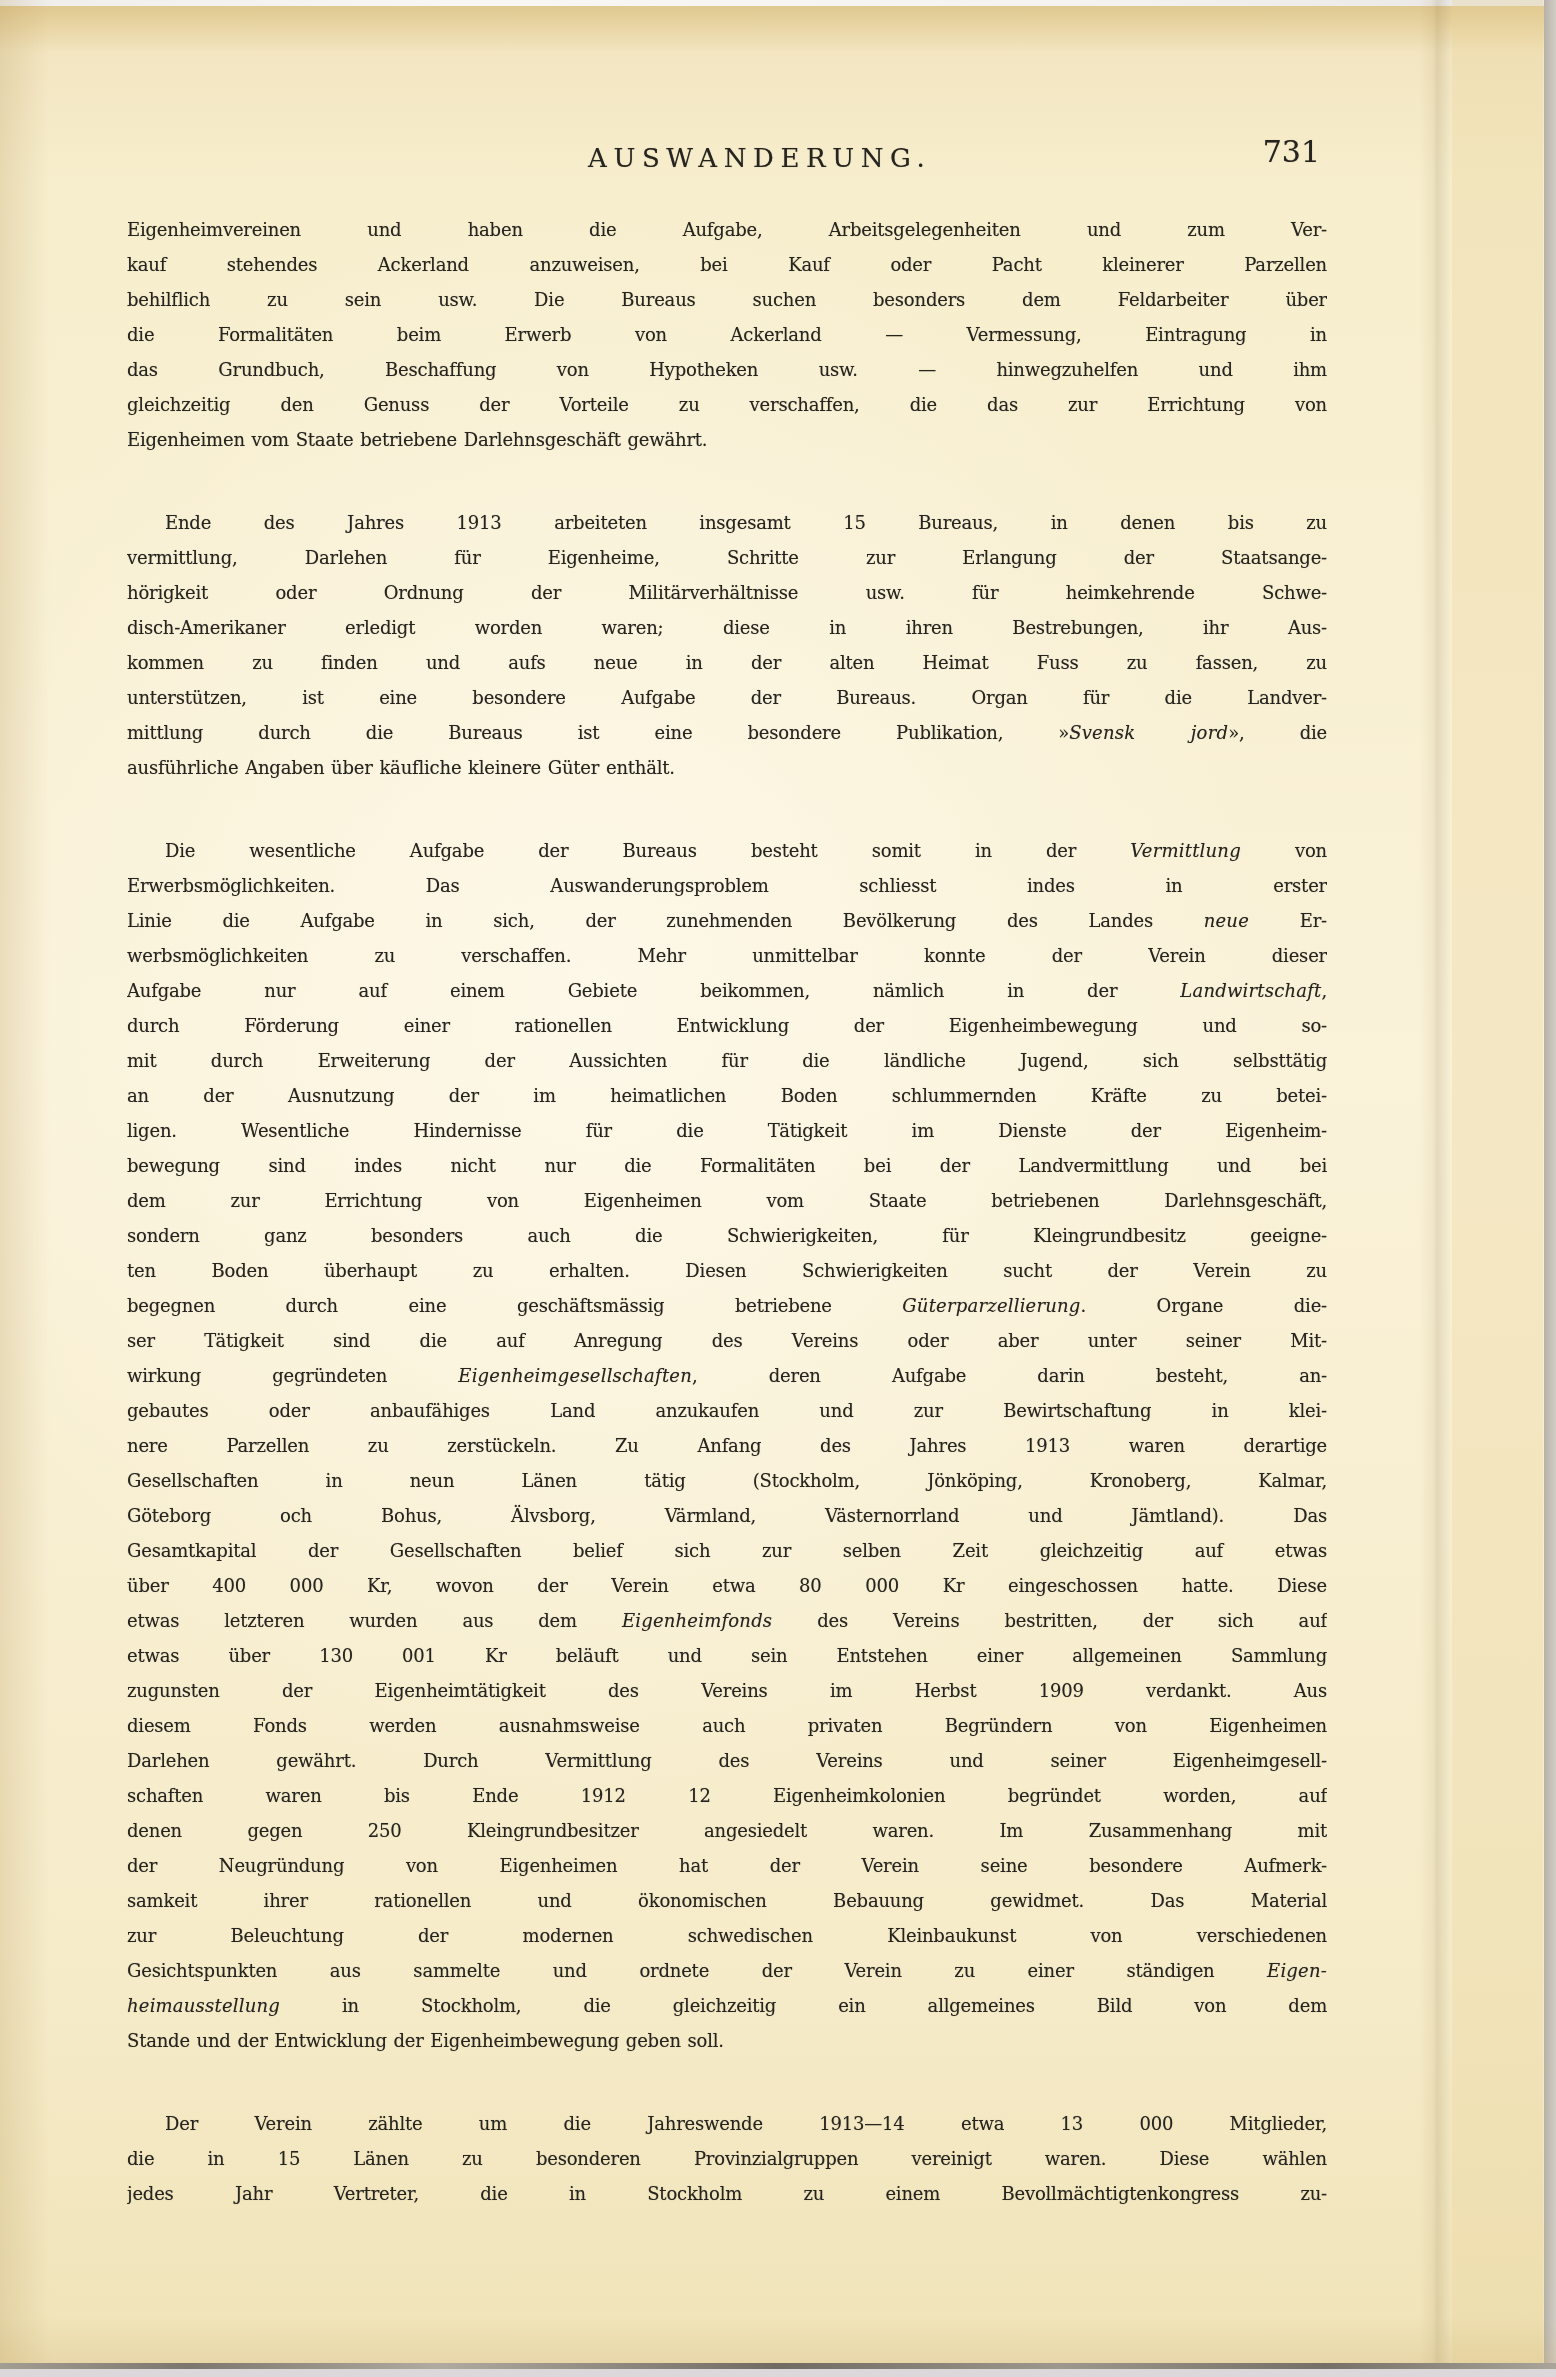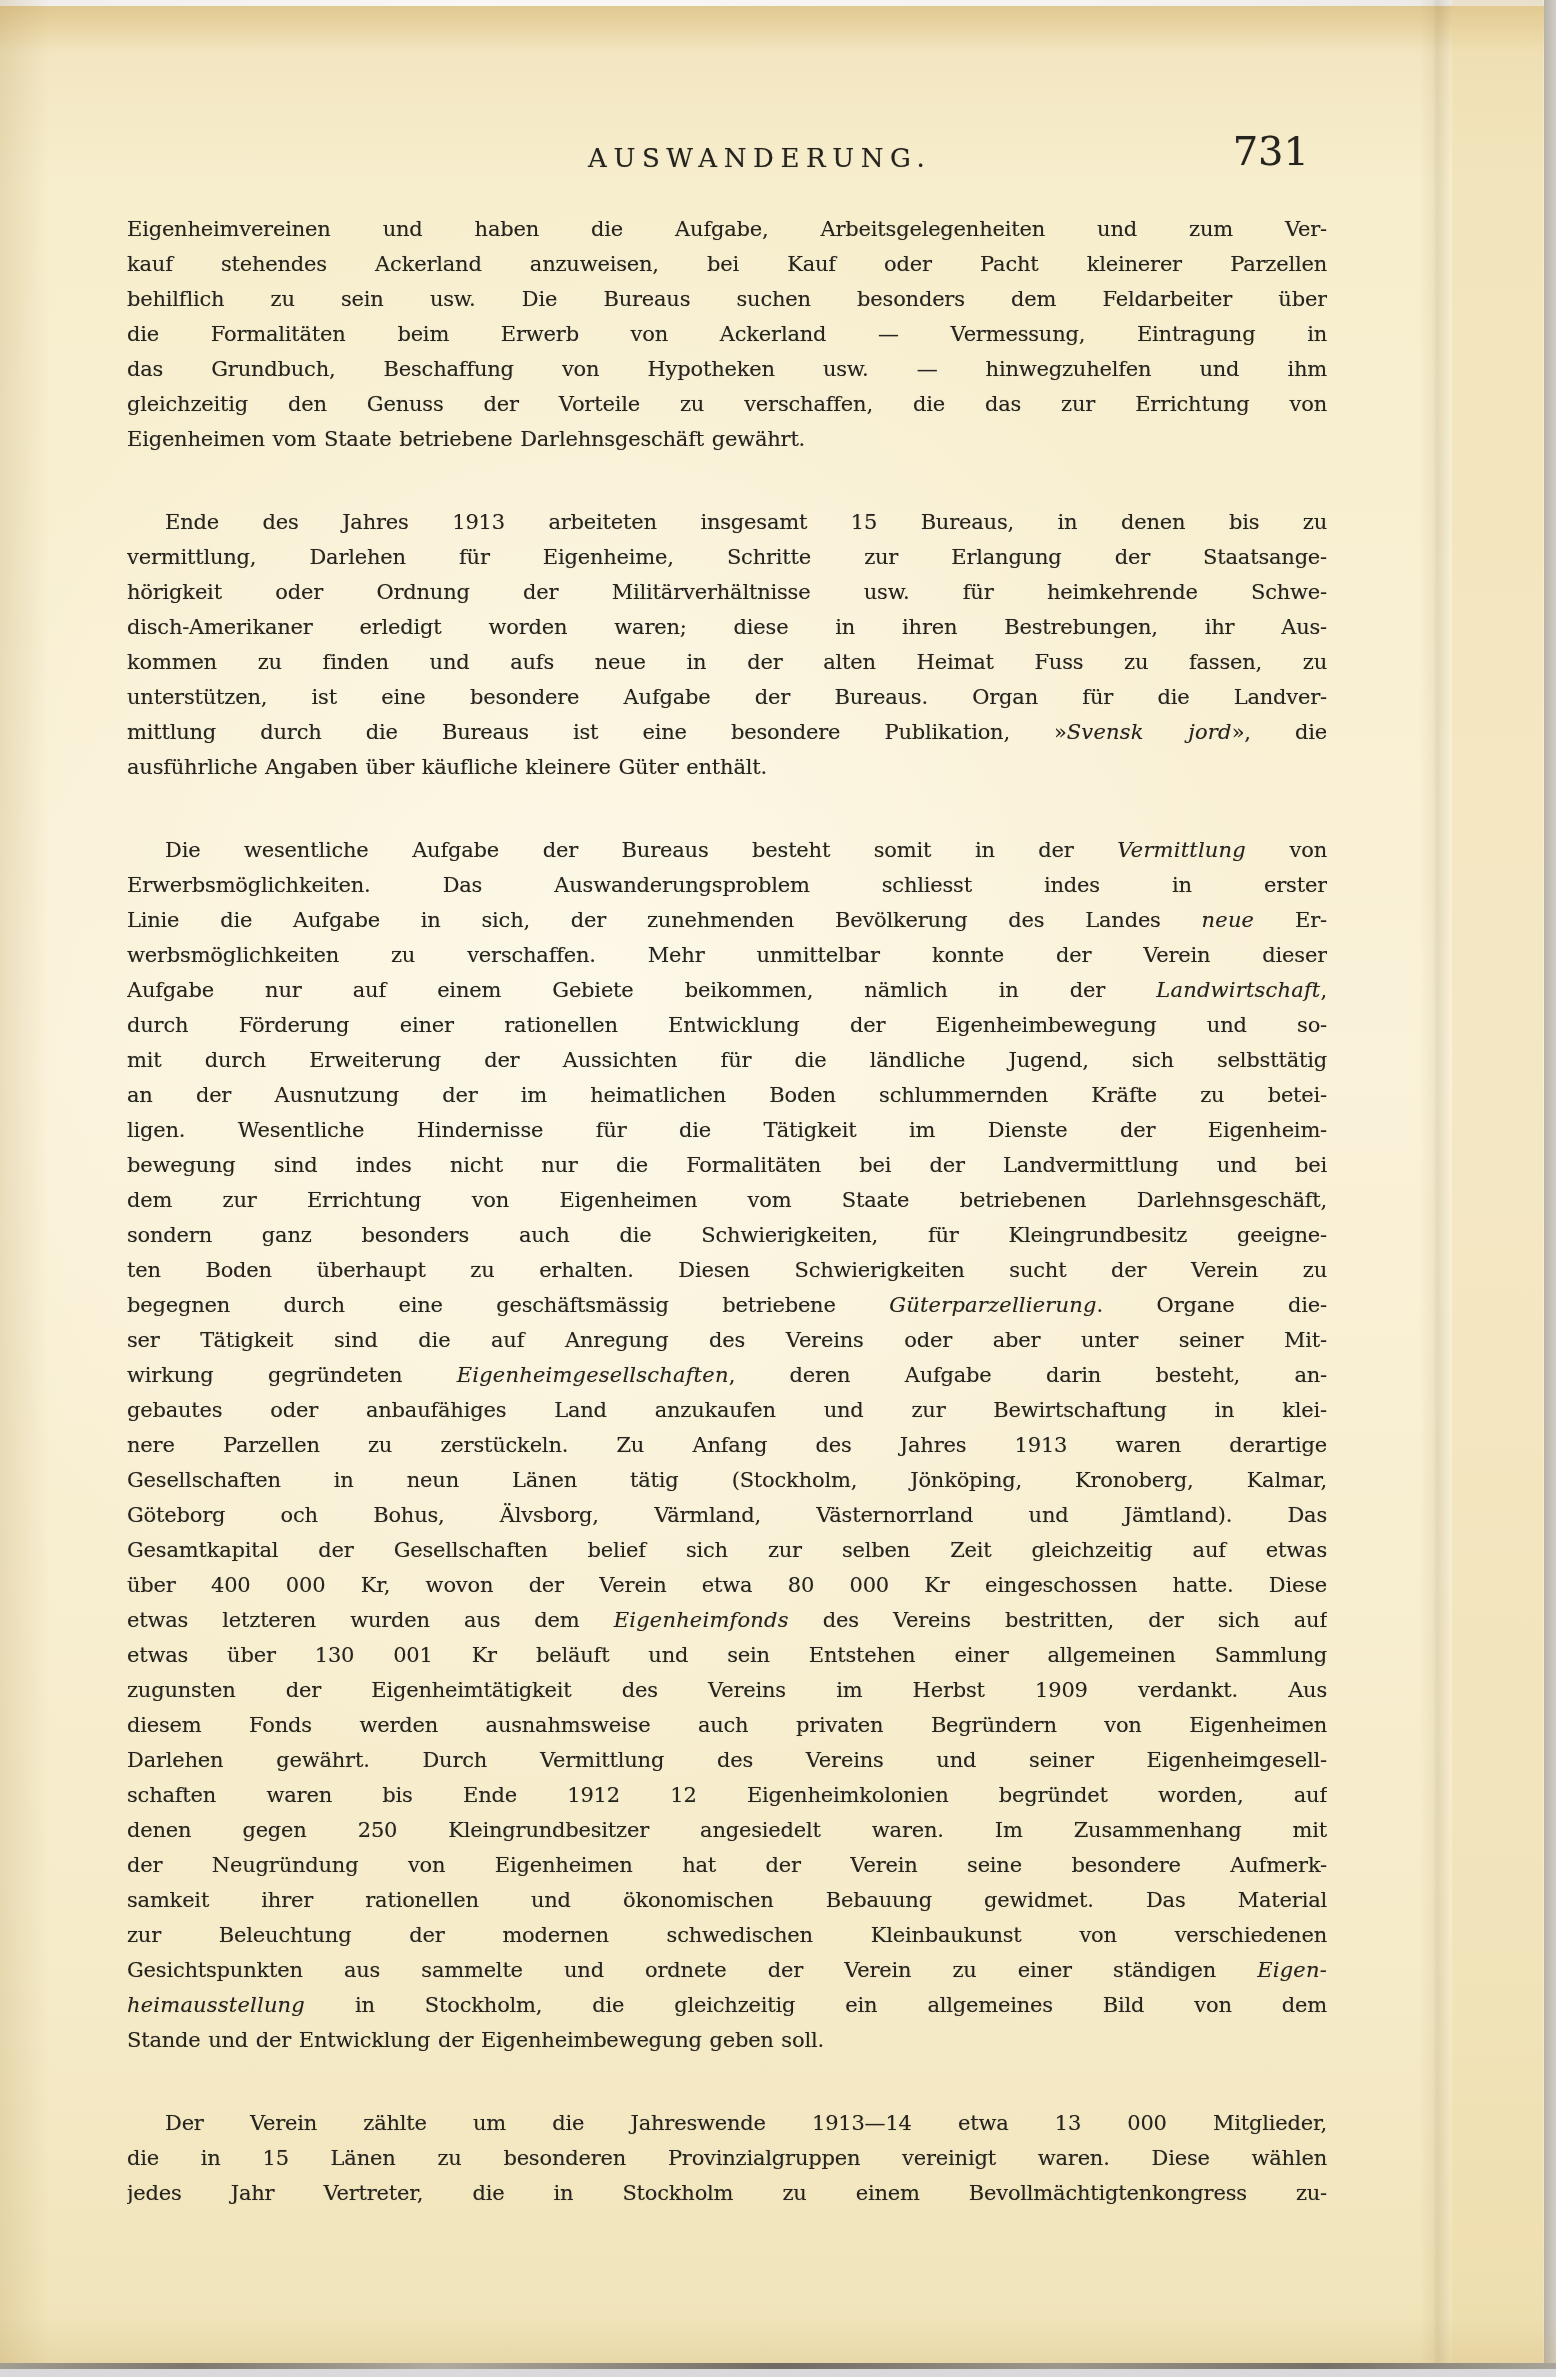--- a/index.html
+++ b/index.html
@@ -44,30 +44,30 @@
 
   
   .header { position:absolute; left:127px; top:131px; width:1200px; height:53px; }
   .running-title {
     position:absolute; left:461px; top:11.6px;
     font-size:26px; font-weight:normal; letter-spacing:6.6px;
     text-shadow:0 0 0.8px rgba(38,36,30,0.45);
     white-space:nowrap;
   }
   .page-number {
-    position:absolute; right:18px; top:-1.7px;
-    font-size:40px; line-height:45px;
+    position:absolute; right:7px; top:-1.7px;
+    font-size:30px; line-height:45px;
     text-shadow:0 0 0.8px rgba(38,36,30,0.45);
   }
 
   
   .text-block { position:absolute; left:127px; top:212px; width:1200px; }
   .line {
     height:35px; line-height:35px; overflow:hidden;
-    font-size:21px; letter-spacing:-0.2px; word-spacing:1.2px;
+    font-size:18px; letter-spacing:-0.2px; word-spacing:1.2px;
     text-align:justify; text-align-last:justify;
     text-shadow:0 0 0.8px rgba(38,36,30,0.38);
     white-space:normal;
   }
   .line.para-end { text-align-last:left; }
   .line.indent { text-indent:38px;margin-top:48px; }
   .line em { font-style:italic; letter-spacing:0.2px; }
 </style>
 </head>
 <body>

